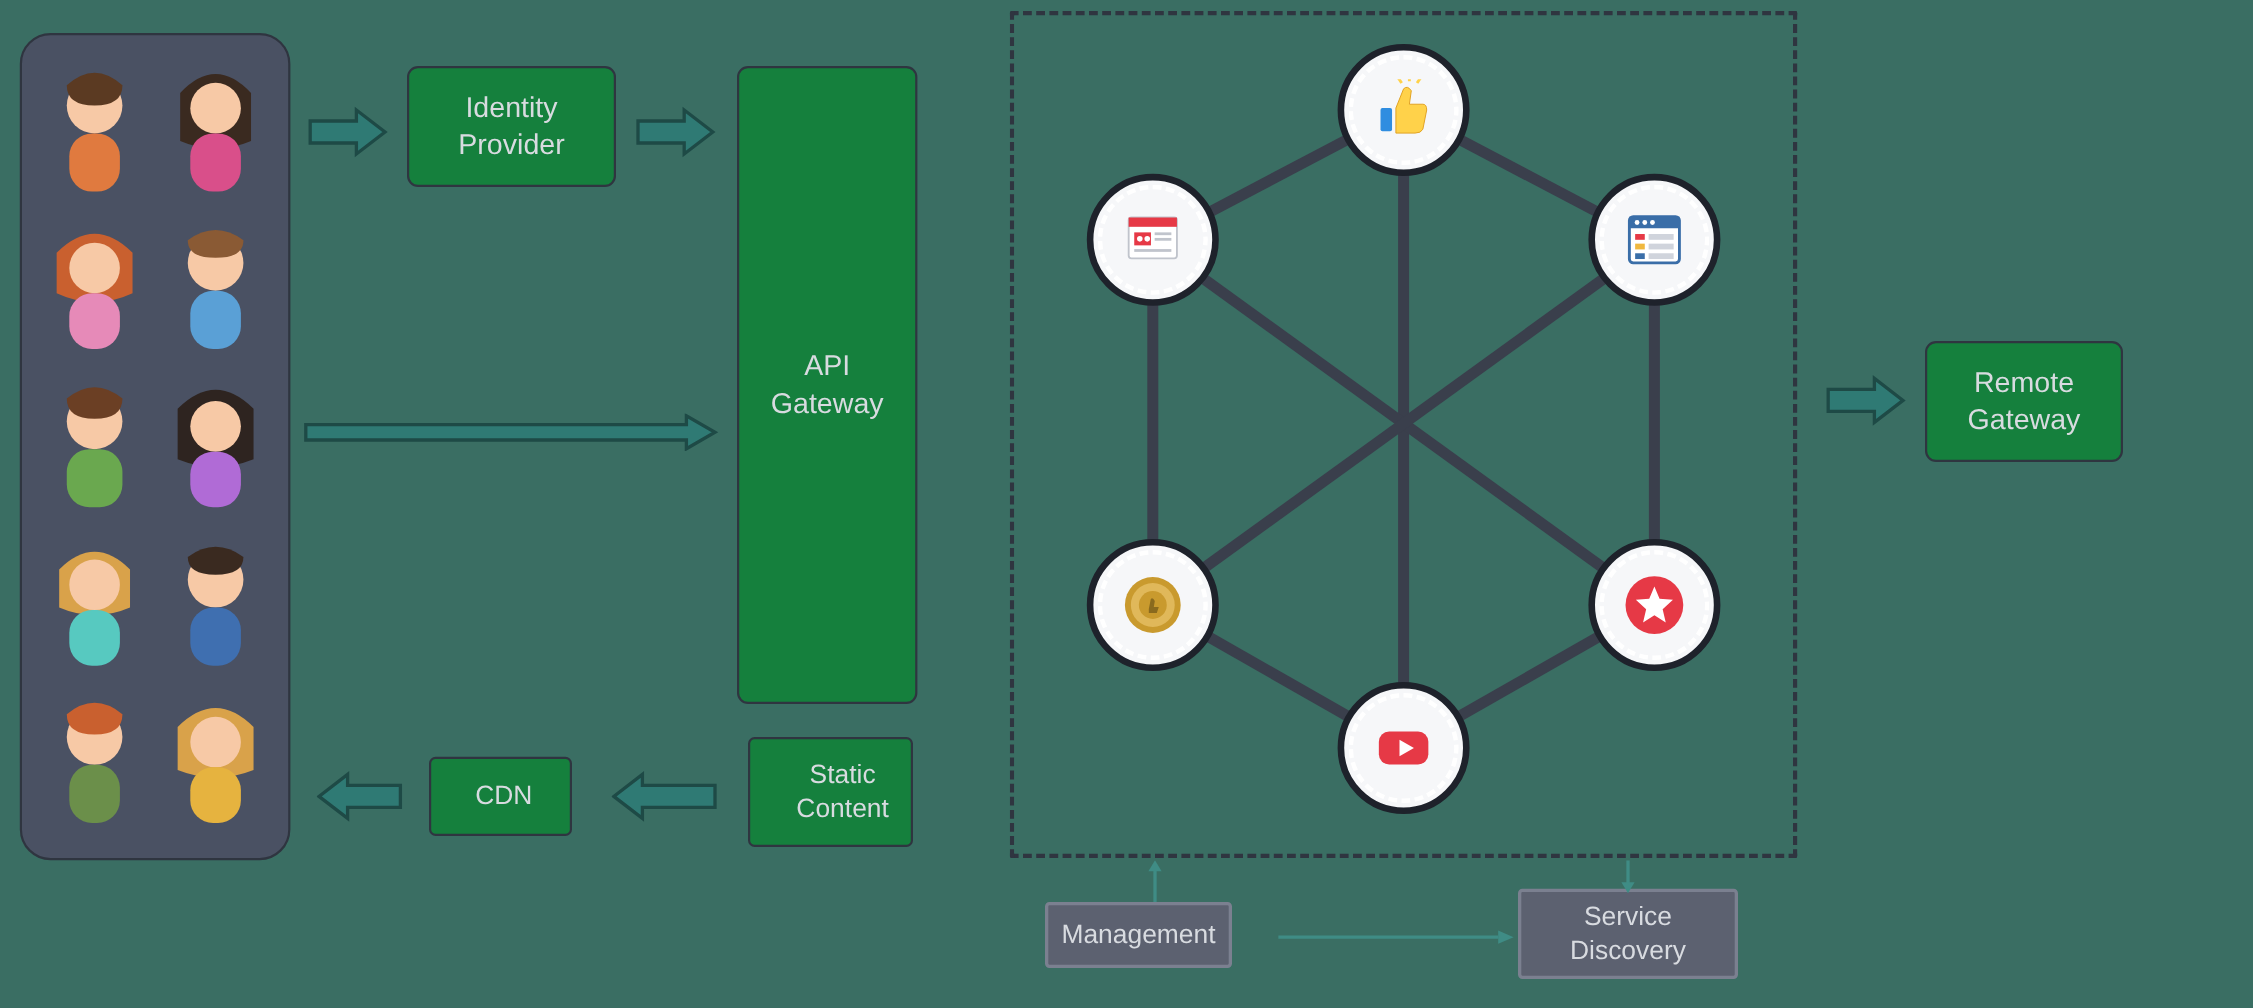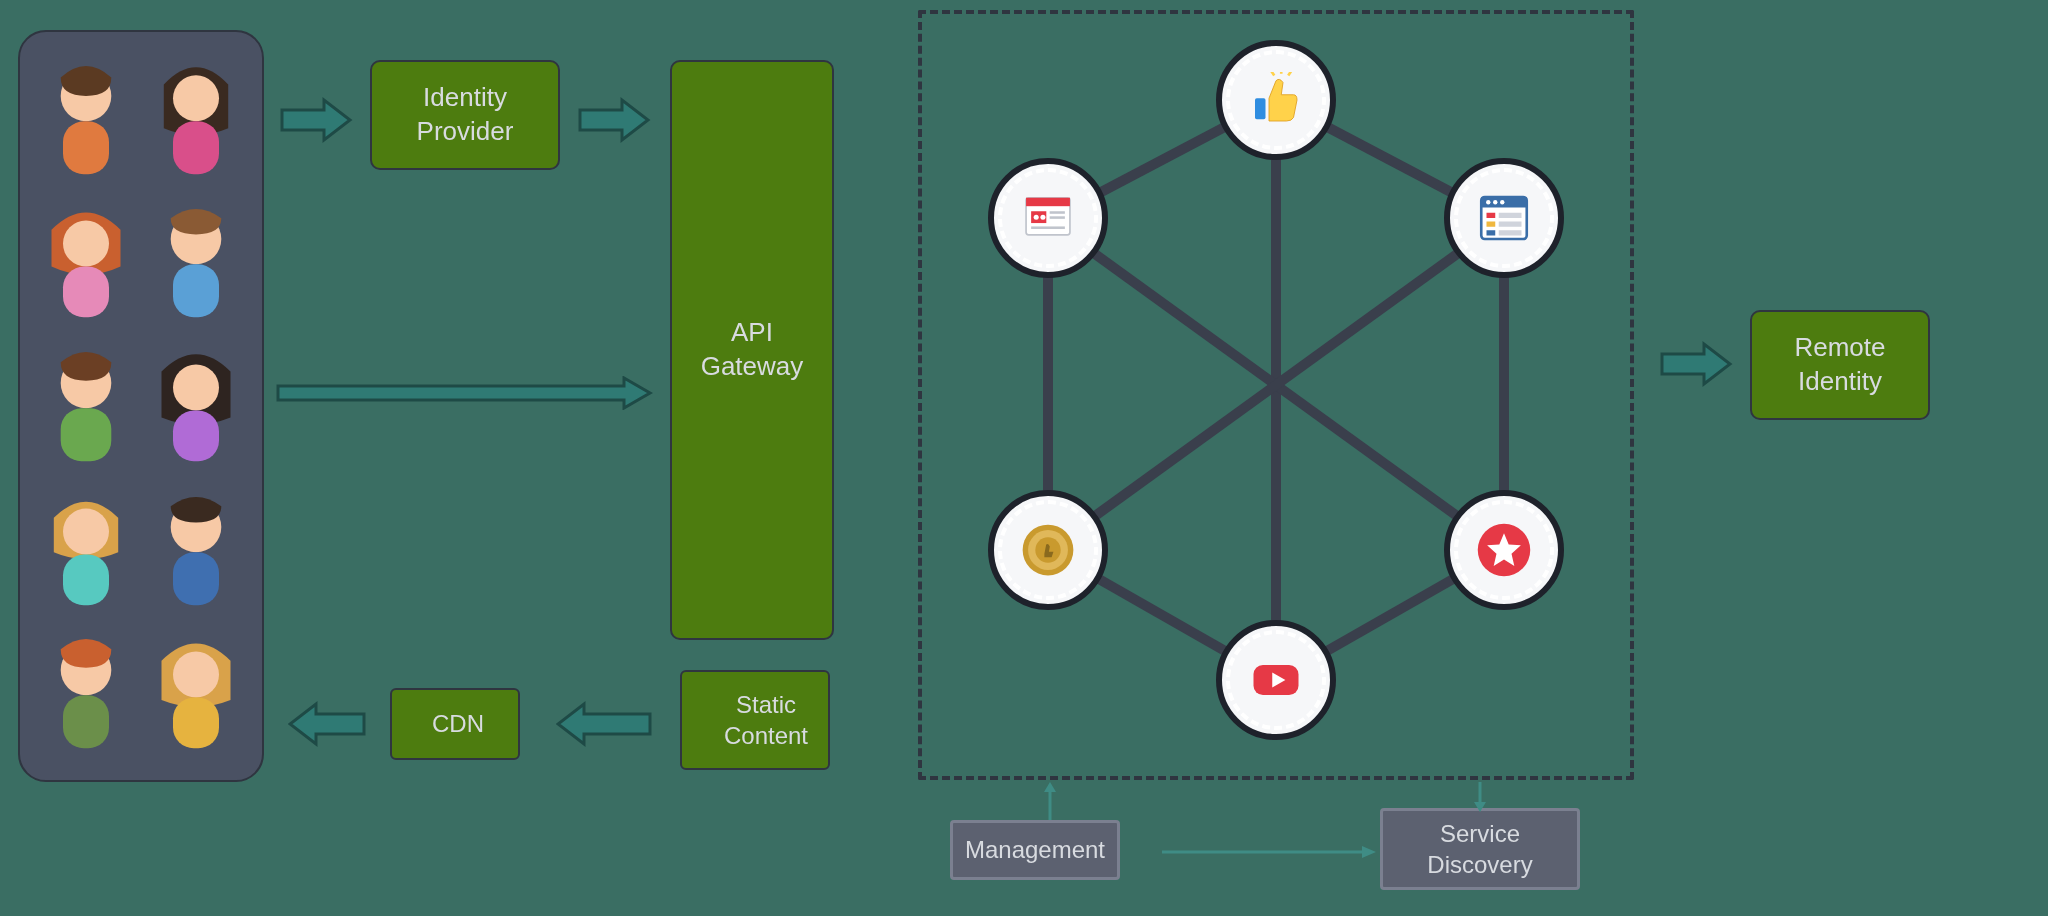--- a/index.html
+++ b/index.html
@@ -7,21 +7,21 @@
     width: 2048px;
     height: 916px;
     background: #3a6e63;
     font-family: "Segoe UI", Arial, sans-serif;
     color: #d8dbe0;
     position: relative;
     overflow: hidden;
   }
   .box {
     position: absolute;
-    background: #4d7c0f;
+    background: #15803d;
     border: 2px solid #2f3540;
     border-radius: 10px;
     display: flex;
     align-items: center;
     justify-content: center;
     text-align: center;
     font-size: 26px;
     line-height: 1.3;
     padding: 8px 18px;
   }
@@ -178,21 +178,21 @@
   <span>CDN</span>
 </div>
 
 <div class="box box-small" style="left:680px; top:670px; width:150px; height:100px;padding-left:40px;">
   <span style="white-space:pre-line;">Static
 Content</span>
 </div>
 
 <div class="box" style="left:1750px; top:310px; width:180px; height:110px;">
   <span style="white-space:pre-line;">Remote
-Identity</span>
+Gateway</span>
 </div>
 
 <div class="box box-alt" style="left:950px; top:820px; width:170px; height:60px;">
   <span>Management</span>
 </div>
 
 <div class="box box-alt" style="left:1380px; top:808px; width:200px; height:82px;">
   <span style="white-space:pre-line;">Service
 Discovery</span>
 </div>

